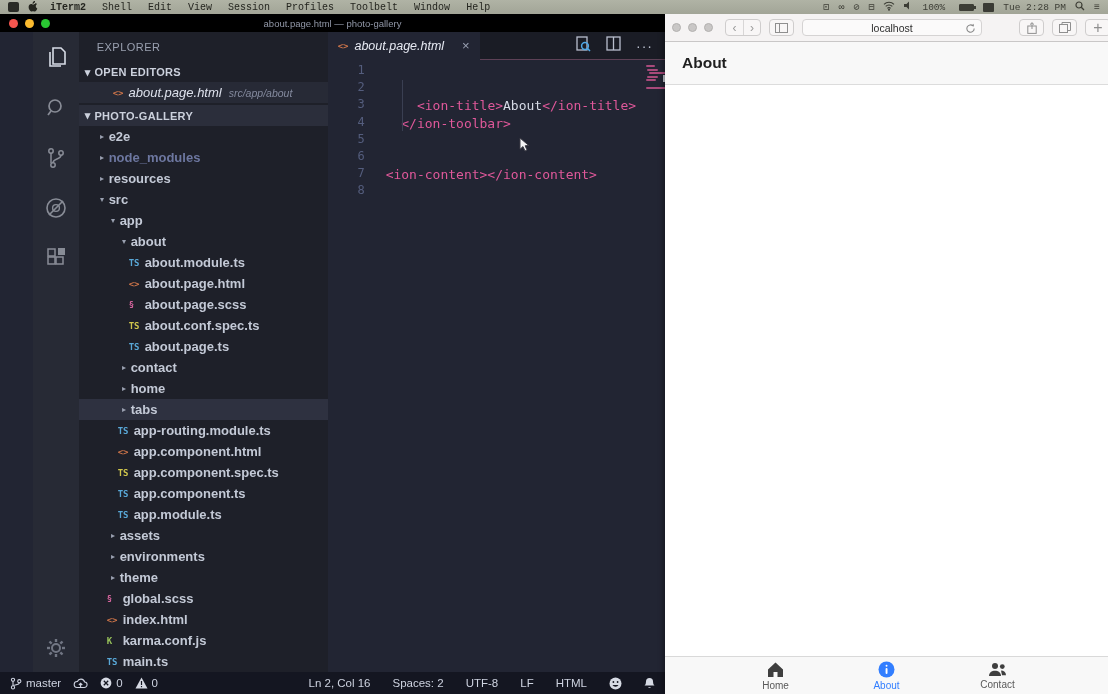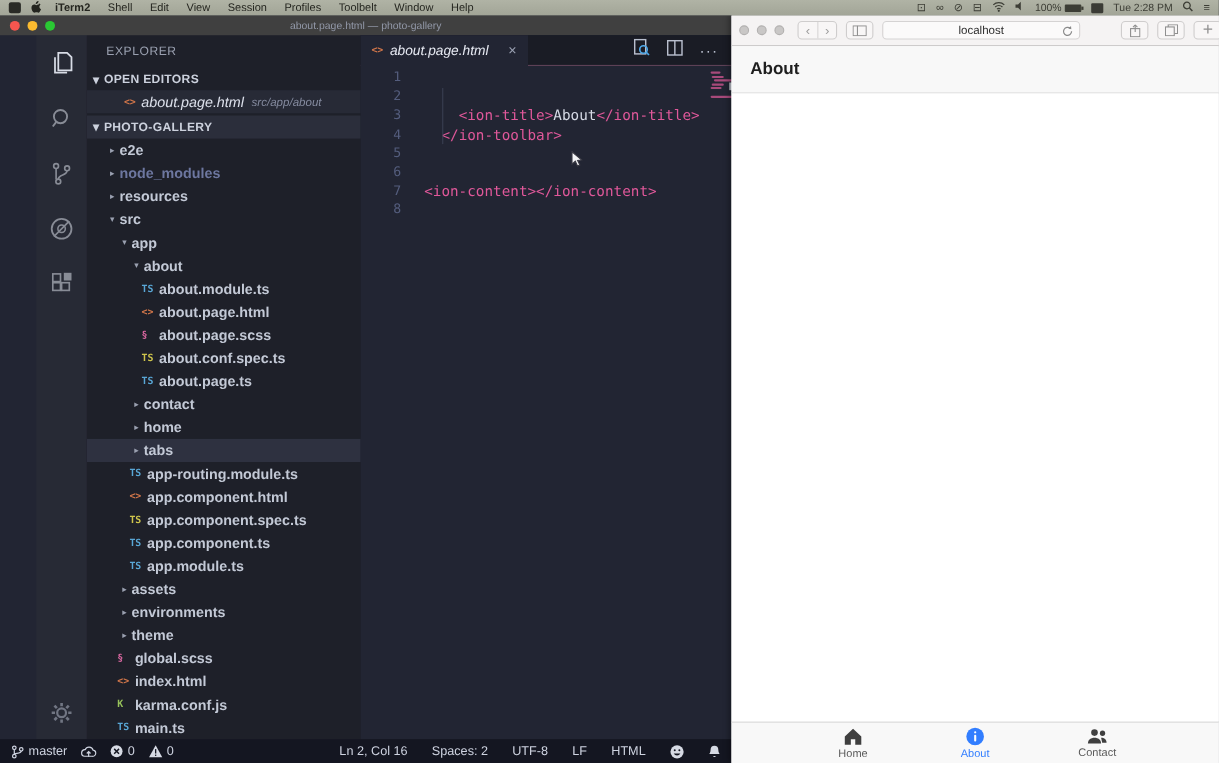--- a/index.html
+++ b/index.html
@@ -2,35 +2,35 @@
 <html><head>
 <meta charset="utf-8">
 <style>
   * { margin:0; padding:0; box-sizing:border-box; }
   html,body { width:1108px; height:694px; overflow:hidden; background:#1e2029;
               font-family:"Liberation Sans", sans-serif; }
 
   
   .menubar { position:absolute; left:0; top:0; width:1108px; height:14px;
     background:linear-gradient(#b0b3a5,#a2a597); display:flex; align-items:center;
-    padding:0 8px; font-size:10px; color:#24251f; z-index:5; }
+    padding:0 8px; font-size:10px; color:#24251f; z-index:5;font-family:Liberation Mono, monospace; }
   .menubar .appbadge { width:11px; height:10px; background:#2a2b26; border-radius:2px; margin-right:8px; }
   .menubar .apple { margin-right:4px; display:flex; align-items:center; }
   .menu-item { padding:0 8px; white-space:nowrap; }
   .menu-item.first { font-weight:bold; }
   .mb-right { margin-left:auto; display:flex; align-items:center; gap:9px; color:#3c3d35; font-size:9.5px; }
   .mb-glyph { font-size:10px; }
-  .mb-batt { display:flex; align-items:center; gap:3px;text-align:center; }
+  .mb-batt { display:flex; align-items:center; gap:14px;text-align:center; }
   .batt-shape { width:15px; height:7px; border:1px solid #3c3d35; border-radius:1px; position:relative; background:#3c3d35; }
   .batt-shape:after { content:""; position:absolute; right:-3px; top:1.5px; width:2px; height:3px; background:#3c3d35; }
   .mb-flag { width:11px; height:9px; background:#3a3b35; border-radius:1px; }
 
   
   .vscode { position:absolute; left:0; top:14px; width:665px; height:680px; background:#222533; }
-  .vs-titlebar { height:18px; background:#404040; display:flex; align-items:center; position:relative; }
+  .vs-titlebar { height:18px; background:#000000; display:flex; align-items:center; position:relative; }
   .lights { position:absolute; left:9px; top:4.5px; display:flex; gap:7px; }
   .light { width:9px; height:9px; border-radius:50%; }
   .l-red{background:#f6564f;} .l-yel{background:#fcbb2f;} .l-grn{background:#2ac833;}
   .l-gray{background:#c9c7c6; border:1px solid #b3b1b0;}
   .vs-title { margin:0 auto; font-size:9.5px; color:#9298a8; }
 
   .vs-main { display:flex; height:640px;margin-left:33px; }
   .activitybar { width:48px; background:#272a35; display:flex; flex-direction:column; align-items:center; padding-top:14px; gap:26px; }
   .ab-icon { width:24px; height:24px; display:flex; align-items:center; justify-content:center; opacity:.55; }
   .ab-icon.active { opacity:1; }

